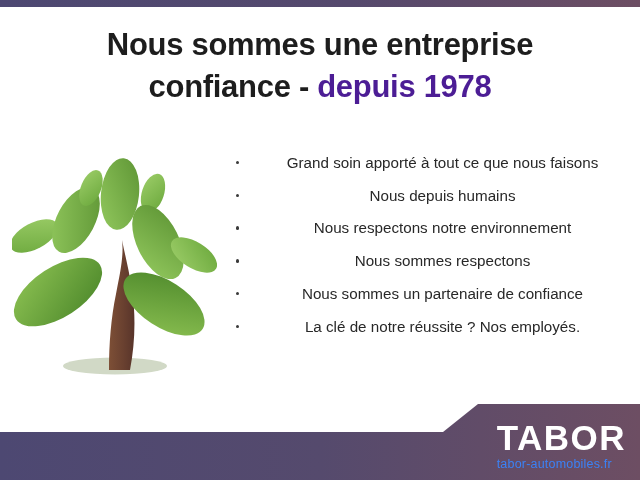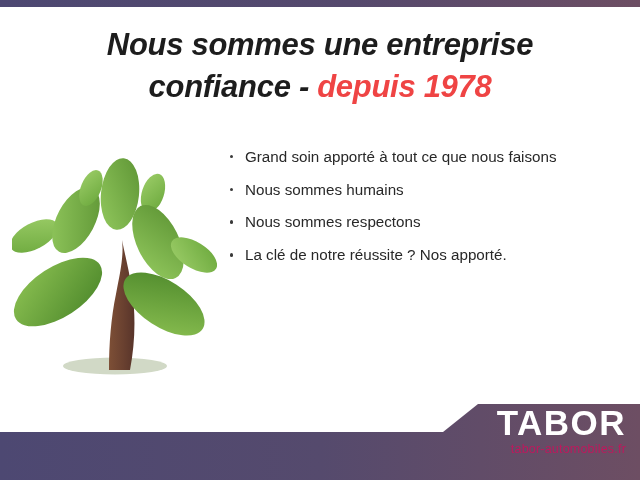--- a/index.html
+++ b/index.html
@@ -37,24 +37,23 @@
     position: absolute;
     top: 24px;
     left: 0;
     width: 640px;
     text-align: center;
     font-size: 31px;
     font-weight: bold;
     line-height: 1.35;
     color: #1d1d1d;
     letter-spacing: -0.3px;
-    font-style: italic;
   }
   .headline-accent {
-    color: #ef4444;
+    color: #4c1d95;
   }
 
   
   .tree-art {
     position: absolute;
     left: 12px;
     top: 158px;
     width: 205px;
     height: 232px;
   }
@@ -63,23 +62,24 @@
     width: 100%;
     height: 100%;
   }
 
   
   .bullet-list {
     position: absolute;
     left: 228px;
     top: 148px;
     width: 400px;
-    margin: 0;
+    margin: 6px;
     padding: 0;
     list-style: none;
+    text-align: center;
   }
   .bullet-item {
     position: relative;
     padding-left: 17px;
     margin-bottom: 14.5px;
     font-size: 15.2px;
     color: #282828;
     line-height: 1.2;
     white-space: nowrap;
   }
@@ -104,37 +104,37 @@
   }
   .brand-band svg {
     display: block;
     width: 100%;
     height: 100%;
   }
 
   .brand-logo {
     position: absolute;
     right: 14px;
-    bottom: 25px;
-    text-align: right;
+    bottom: 10px;
+    text-align: left;
     pointer-events: none;
   }
   .brand-wordmark {
     display: block;
     font-size: 35px;
     font-weight: bold;
     color: #ffffff;
     letter-spacing: 1.5px;
     line-height: 1;
     margin-bottom: 3px;
   }
   .brand-url {
     display: block;
     font-size: 12.5px;
-    color: #be185d;
+    color: #3b82f6;
     letter-spacing: 0.2px;
     line-height: 1;
   }
 </style>
 </head>
 <body>
 
 <div class="slide">
 
   <div class="top-strip"></div>
@@ -183,23 +183,25 @@
       <ellipse cx="141" cy="35" rx="20" ry="11" fill="url(#leafB)" transform="rotate(-72 141 35)"></ellipse>
 
       <ellipse cx="146" cy="84" rx="40" ry="21" fill="url(#leafA)" transform="rotate(-116 146 84)"></ellipse>
       <ellipse cx="182" cy="97" rx="26" ry="13" fill="url(#leafB)" transform="rotate(-148 182 97)"></ellipse>
       <ellipse cx="152" cy="146" rx="46" ry="23" fill="url(#leafC)" transform="rotate(-147 152 146)"></ellipse>
     </svg>
   </div>
 
   <ul class="bullet-list">
     <li class="bullet-item">Grand soin apporté à tout ce que nous faisons</li>
-    <li class="bullet-item">Nous sommes humains</li>
+    <li class="bullet-item">Nous depuis humains</li>
+    <li class="bullet-item">Nous respectons notre environnement</li>
     <li class="bullet-item">Nous sommes respectons</li>
-    <li class="bullet-item">La clé de notre réussite ? Nos apporté.</li>
+    <li class="bullet-item">Nous sommes un partenaire de confiance</li>
+    <li class="bullet-item">La clé de notre réussite ? Nos employés.</li>
   </ul>
 
   <div class="brand-band">
     <svg viewBox="0 0 640 80" preserveAspectRatio="none" xmlns="http://www.w3.org/2000/svg" aria-hidden="true">
       <defs>
         <linearGradient id="bandG" x1="0" y1="0" x2="1" y2="0">
           <stop offset="0%" stop-color="#4d4872"></stop>
           <stop offset="50%" stop-color="#554a6d"></stop>
           <stop offset="100%" stop-color="#6d4e63"></stop>
         </linearGradient>

